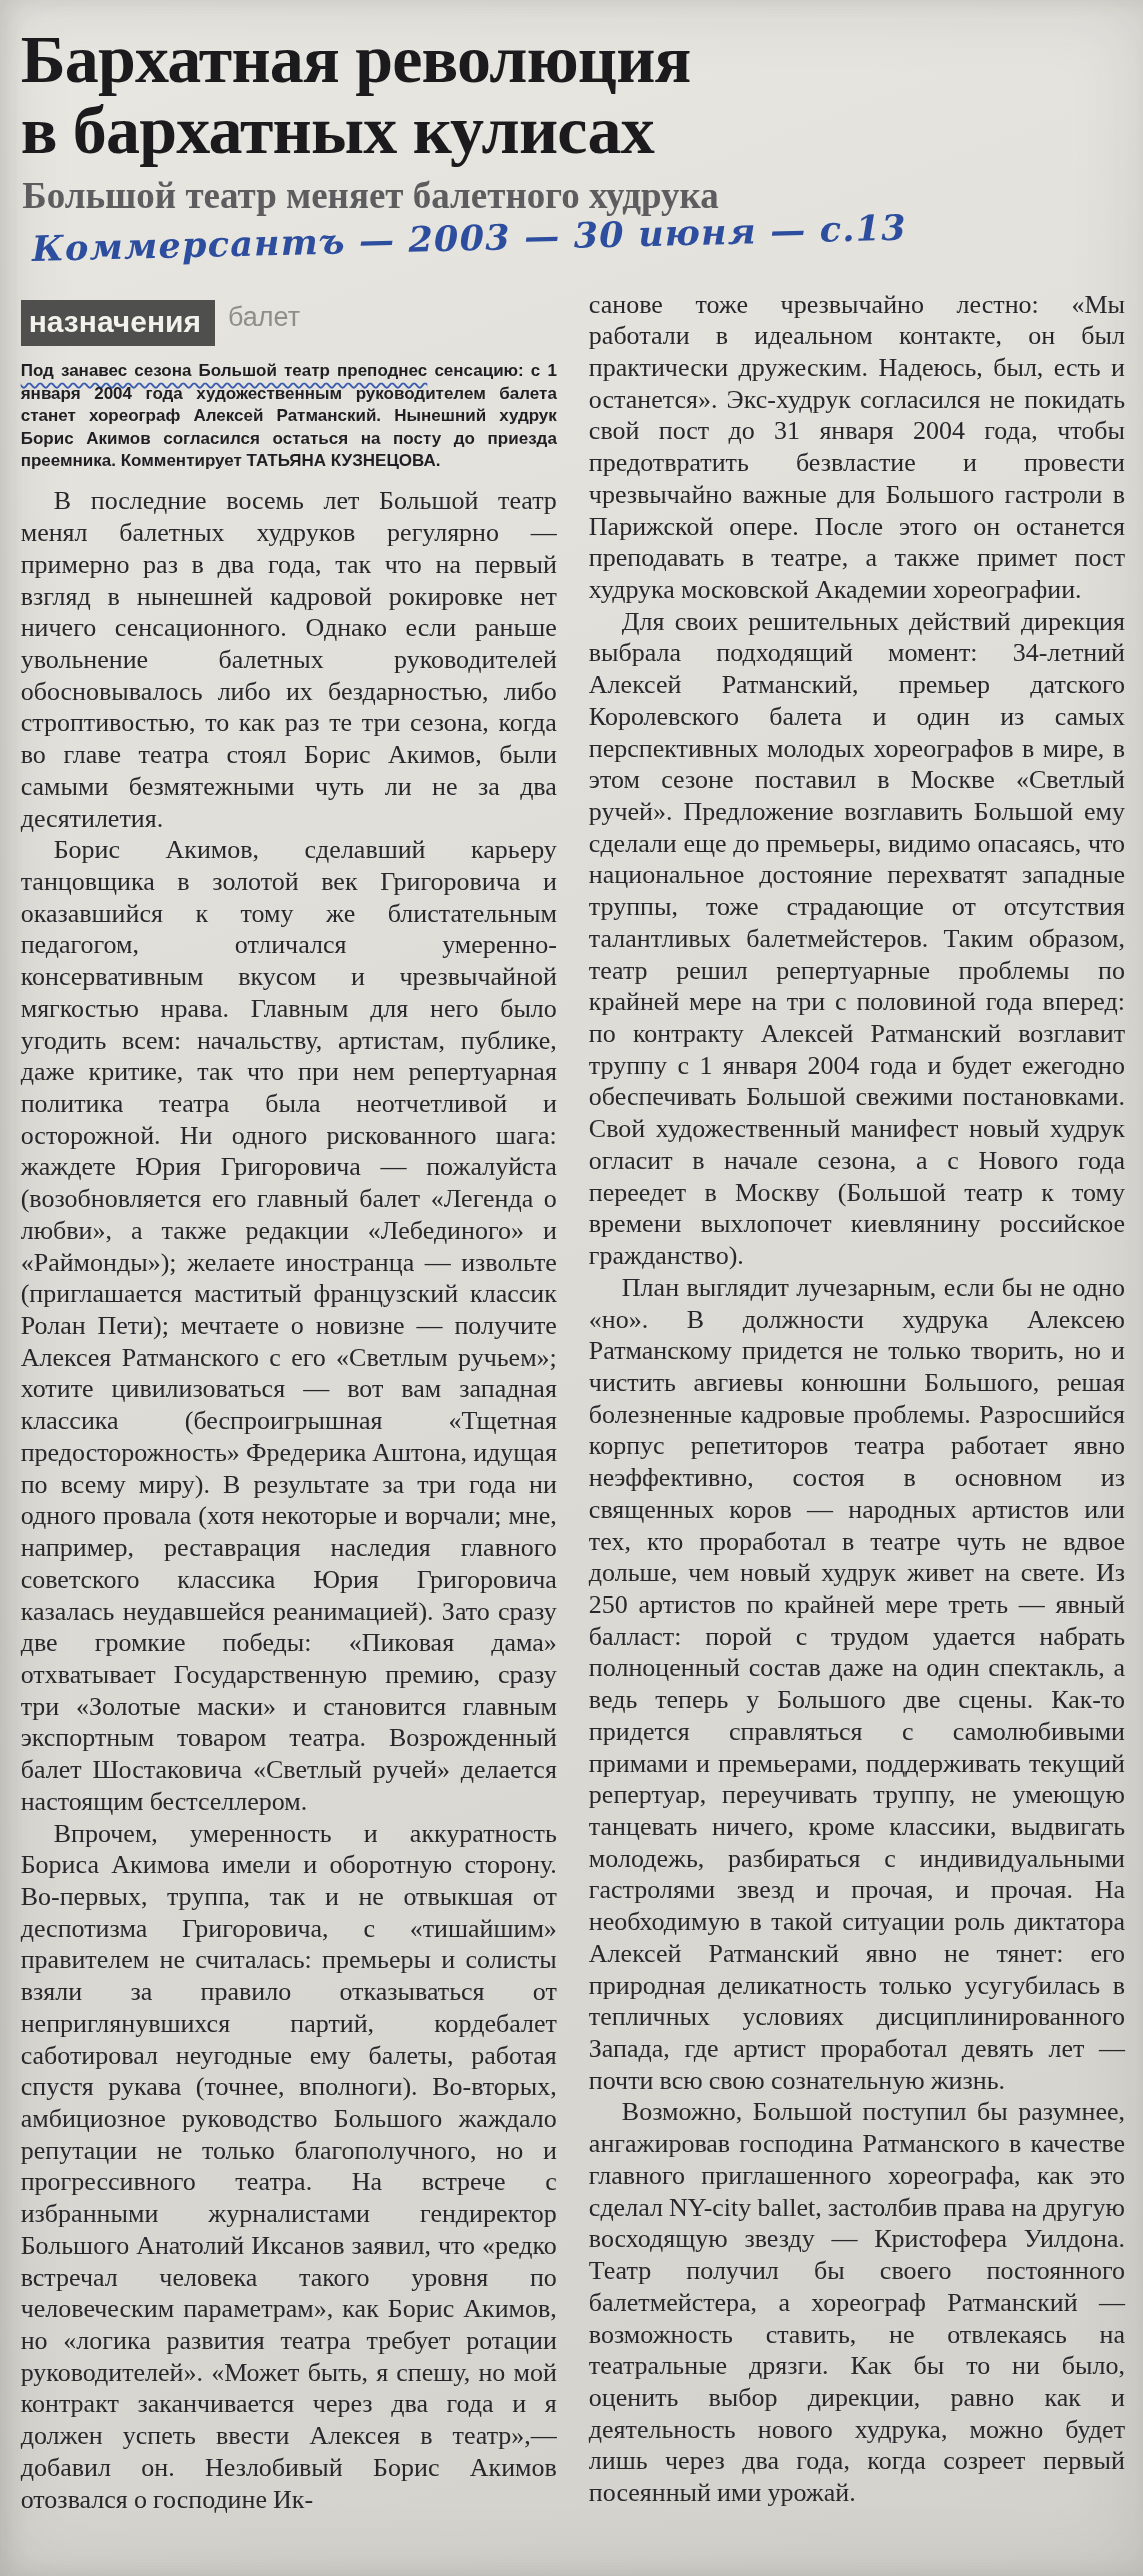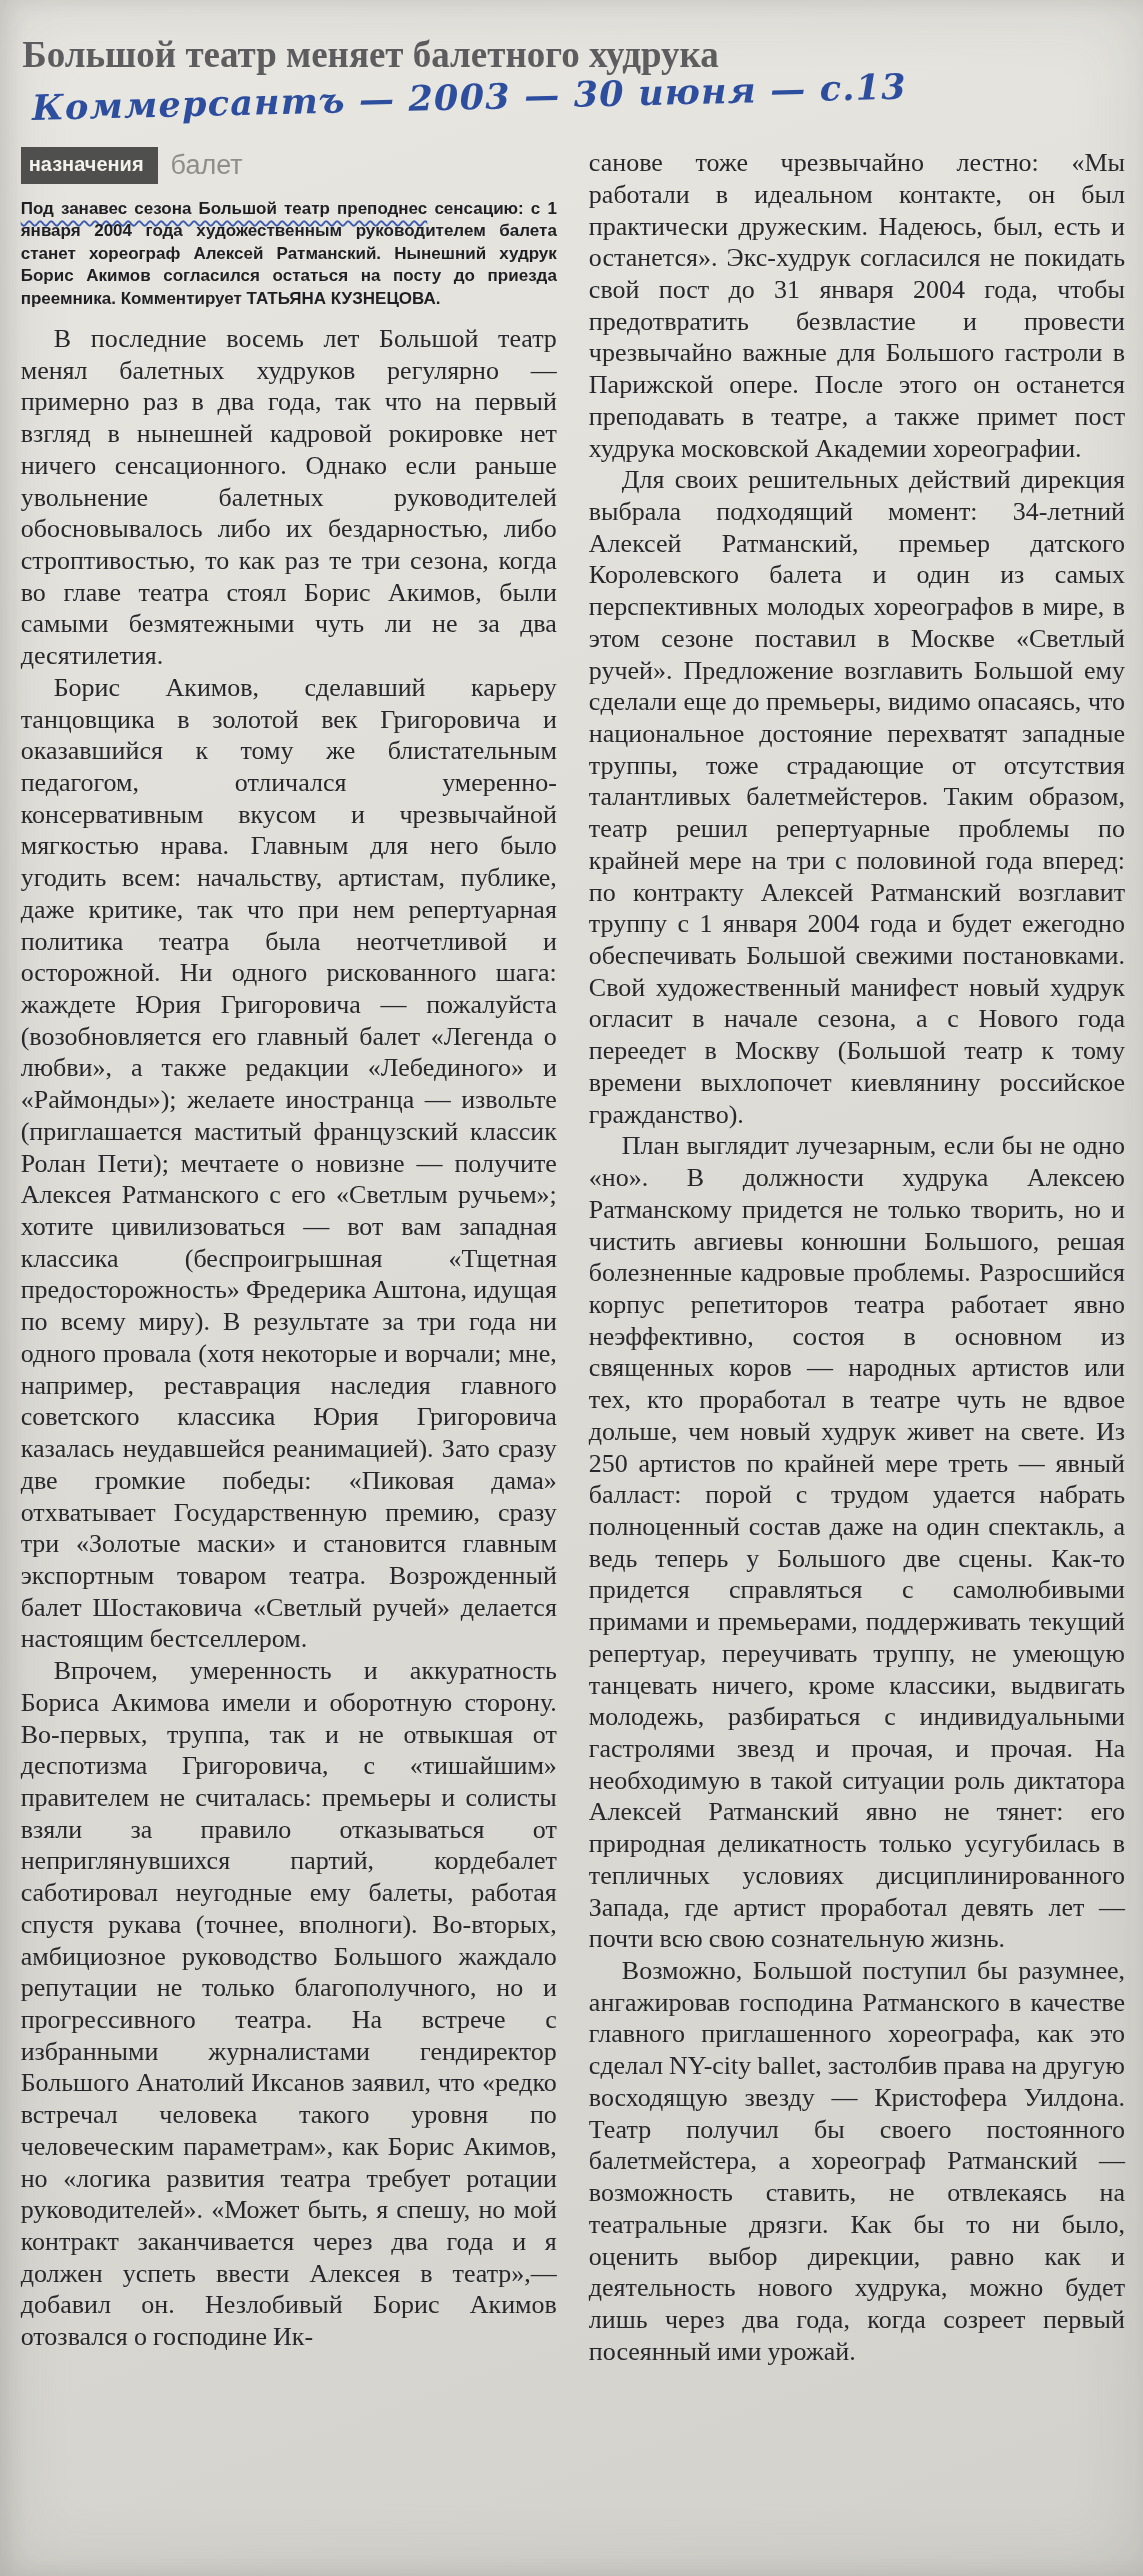--- a/index.html
+++ b/index.html
@@ -65,23 +65,24 @@
     display:flex;
     align-items:center;
     gap:12.7px;
     margin:0 0 14.3px 0;
   }
   .section-primary{
     background:var(--sectionBg);
     color:#f2f1ec;
     font-family:"Liberation Sans", sans-serif;
     font-weight:700;
-    font-size:20px;
+    font-size:30px;
     line-height:1;
     padding:7.2px 14.3px 9.5px 8px;
+    margin-top:11px;
   }
   .section-secondary{
     color:#8f8e89;
     font-family:"Liberation Sans", sans-serif;
     font-weight:400;
     font-size:27px;
     line-height:1;
   }
   .lead{
     margin:0 0 12.7px 0;
@@ -113,20 +114,21 @@
   }
   .body-p.no-indent{
     text-indent:0;
   }
 </style>
 </head>
 <body>
 
 <div class="page">
 
+  <h1 class="headline"><span>Бархатная революция</span><br><span>в бархатных кулисах</span></h1>
 
   <div class="subtitle">Большой театр меняет балетного худрука</div>
 
   <div class="annotation">Коммерсантъ — 2003 — 30 июня — с.13</div>
 
   <div class="columns">
 
     <div class="col">
 
       <div class="section-bar">

